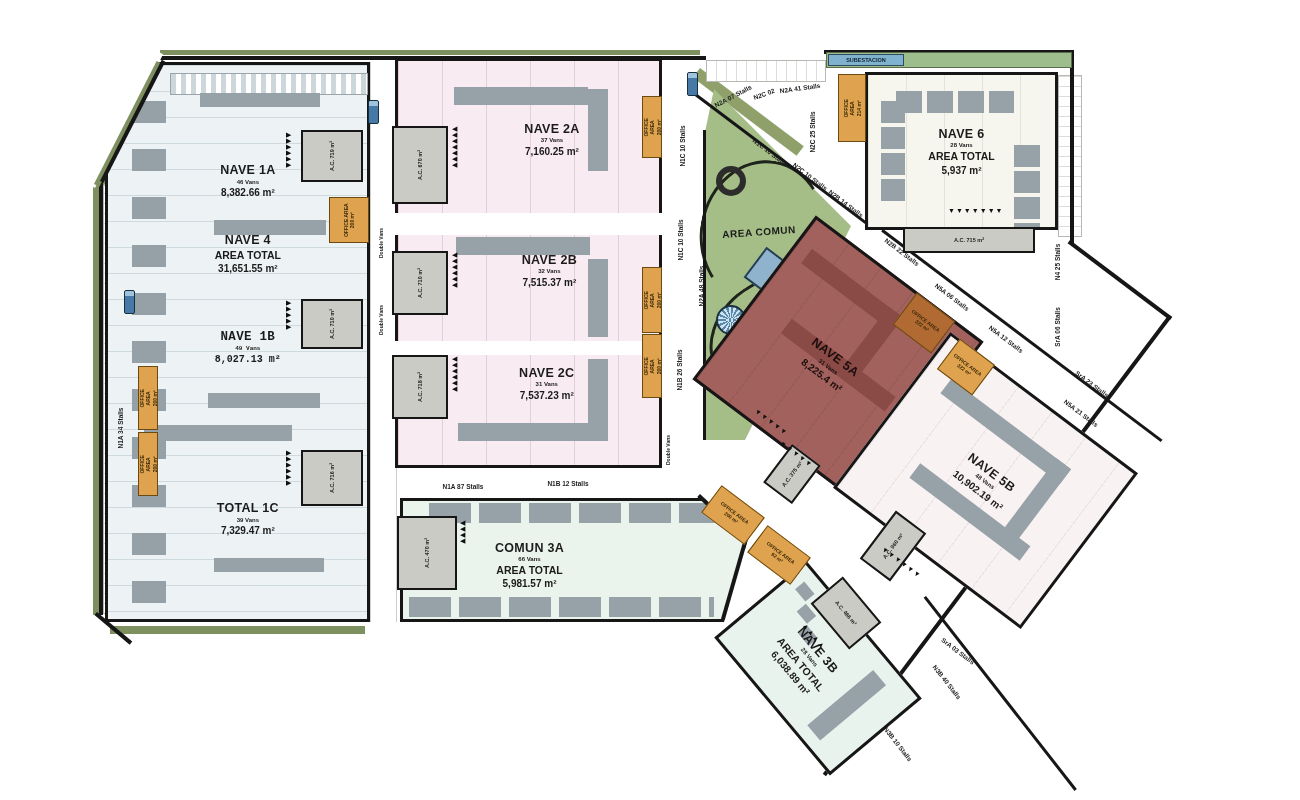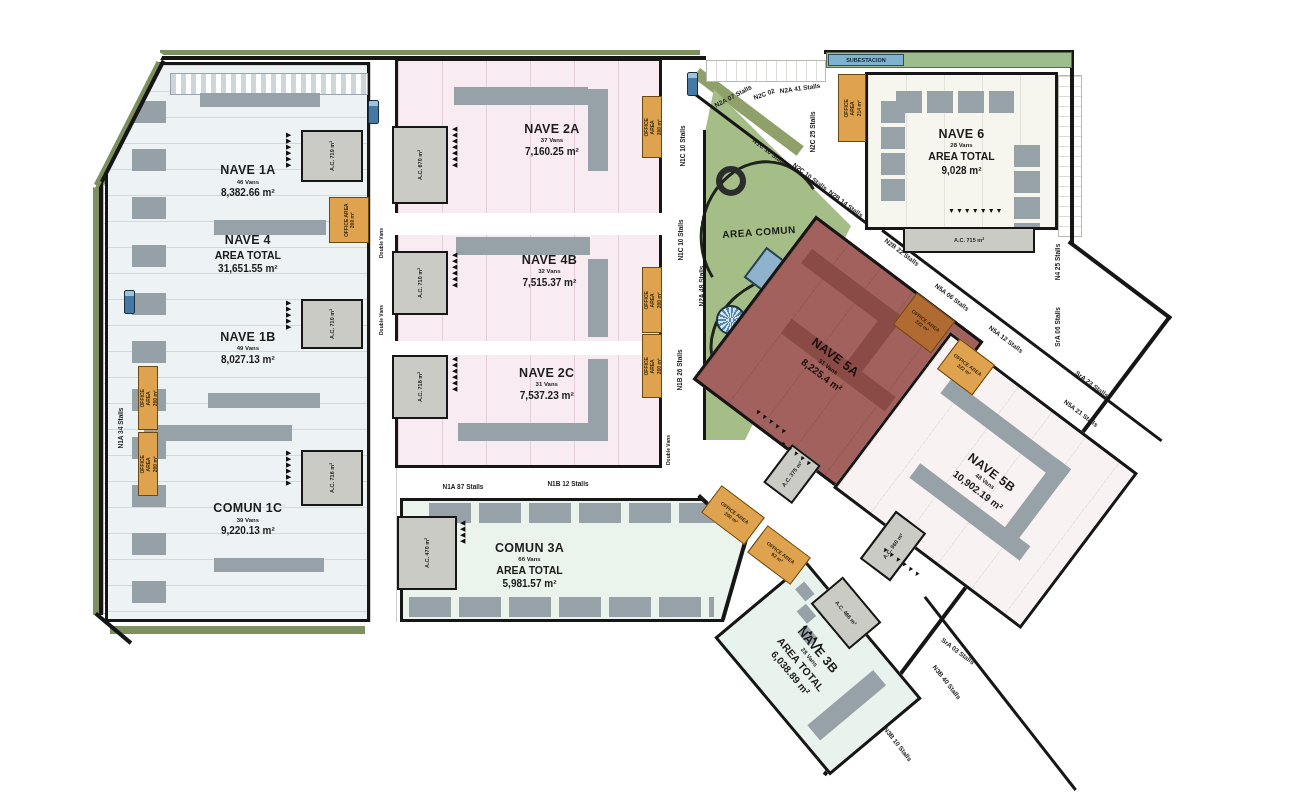--- a/index.html
+++ b/index.html
@@ -83,29 +83,29 @@
     <div class="blabel" style="left:54%;top:21%;">
       <div class="bname">NAVE 1A</div>
       <div class="bvans">46 Vans</div>
       <div class="barea">8,382.66 m²</div>
     </div>
     <div class="blabel" style="left:54%;top:34%;">
       <div class="bname">NAVE 4</div>
       <div class="bsub">AREA TOTAL</div>
       <div class="barea">31,651.55 m²</div>
     </div>
-    <div class="blabel" style="left:54%;top:51%;">
+    <div class="blabel" style="left:54%;top:51%;font-family:Liberation Mono, monospace;">
       <div class="bname">NAVE 1B</div>
       <div class="bvans">49 Vans</div>
       <div class="barea">8,027.13 m²</div>
     </div>
     <div class="blabel" style="left:54%;top:82%;">
-      <div class="bname">COMUN 1C</div>
+      <div class="bname">TOTAL 1C</div>
       <div class="bvans">39 Vans</div>
-      <div class="barea">9,220.13 m²</div>
+      <div class="barea">7,329.47 m²</div>
     </div>
   </div>
 
   <div class="abs" style="left:95px;top:188px;width:150px;height:80px;background:#ffffff;transform-origin:0 0;transform:rotate(-63deg) translateY(-80px);"></div>
   <div class="olive" style="left:94px;top:184px;width:138px;height:6px;transform:rotate(-63deg);"></div>
   <div class="bar" style="left:100px;top:181px;width:136px;height:4px;transform:rotate(-63deg);"></div>
 
   <div class="bld" style="left:395px;top:58px;width:267px;height:410px;background:#f8ebf1;background-image:repeating-linear-gradient(90deg,rgba(180,140,160,.3) 0 1px,transparent 1px 44px);">
     <div class="abs" style="left:-3px;top:152px;width:273px;height:22px;background:#ffffff;"></div>
     <div class="abs" style="left:-3px;top:280px;width:273px;height:14px;background:#ffffff;"></div>
@@ -114,21 +114,21 @@
     <div class="gb" style="left:58px;top:176px;width:134px;height:18px;"></div>
     <div class="gb" style="left:190px;top:198px;width:20px;height:78px;"></div>
     <div class="gb" style="left:190px;top:298px;width:20px;height:64px;"></div>
     <div class="gb" style="left:60px;top:362px;width:150px;height:18px;"></div>
     <div class="blabel" style="left:59%;top:19.5%;">
       <div class="bname">NAVE 2A</div>
       <div class="bvans">37 Vans</div>
       <div class="barea">7,160.25 m²</div>
     </div>
     <div class="blabel" style="left:58%;top:52%;">
-      <div class="bname">NAVE 4B</div>
+      <div class="bname">NAVE 2B</div>
       <div class="bvans">32 Vans</div>
       <div class="barea">7,515.37 m²</div>
     </div>
     <div class="blabel" style="left:57%;top:80%;">
       <div class="bname">NAVE 2C</div>
       <div class="bvans">31 Vans</div>
       <div class="barea">7,537.23 m²</div>
     </div>
   </div>
 
@@ -181,21 +181,21 @@
   </div>
 
   <div class="bld" style="left:865px;top:72px;width:193px;height:158px;background:#f6f5ee;background-image:repeating-linear-gradient(90deg,rgba(120,120,110,.15) 0 1px,transparent 1px 38px);">
     <div class="abs" style="left:28px;top:16px;width:118px;height:22px;background:repeating-linear-gradient(90deg,#97a1a8 0 26px,#f6f5ee 26px 31px);"></div>
     <div class="abs" style="left:13px;top:26px;width:24px;height:102px;background:repeating-linear-gradient(180deg,#97a1a8 0 22px,#f6f5ee 22px 26px);"></div>
     <div class="abs" style="left:146px;top:70px;width:26px;height:82px;background:repeating-linear-gradient(180deg,#97a1a8 0 22px,#f6f5ee 22px 26px);"></div>
     <div class="blabel" style="left:50%;top:50%;">
       <div class="bname">NAVE 6</div>
       <div class="bvans">28 Vans</div>
       <div class="bsub">AREA TOTAL</div>
-      <div class="barea">9,028 m²</div>
+      <div class="barea">5,937 m²</div>
     </div>
   </div>
 
   <div class="abs" style="left:826px;top:52px;width:246px;height:16px;background:#9dbd8d;border:1px solid #5c6b4e;box-sizing:border-box;"></div>
   <div class="abs" style="left:828px;top:54px;width:76px;height:12px;background:#7fb2cf;border:1px solid #2e4c5e;box-sizing:border-box;display:flex;align-items:center;justify-content:center;">
     <span style="font-size:5.5px;font-weight:700;color:#10232e;">SUBESTACION</span>
   </div>
 
 <div class="acbox" style="left: 301px; top: 130px; width: 62px; height: 52px;">
       <span style="transform: rotate(-90deg);">A.C. 719 m²</span>

